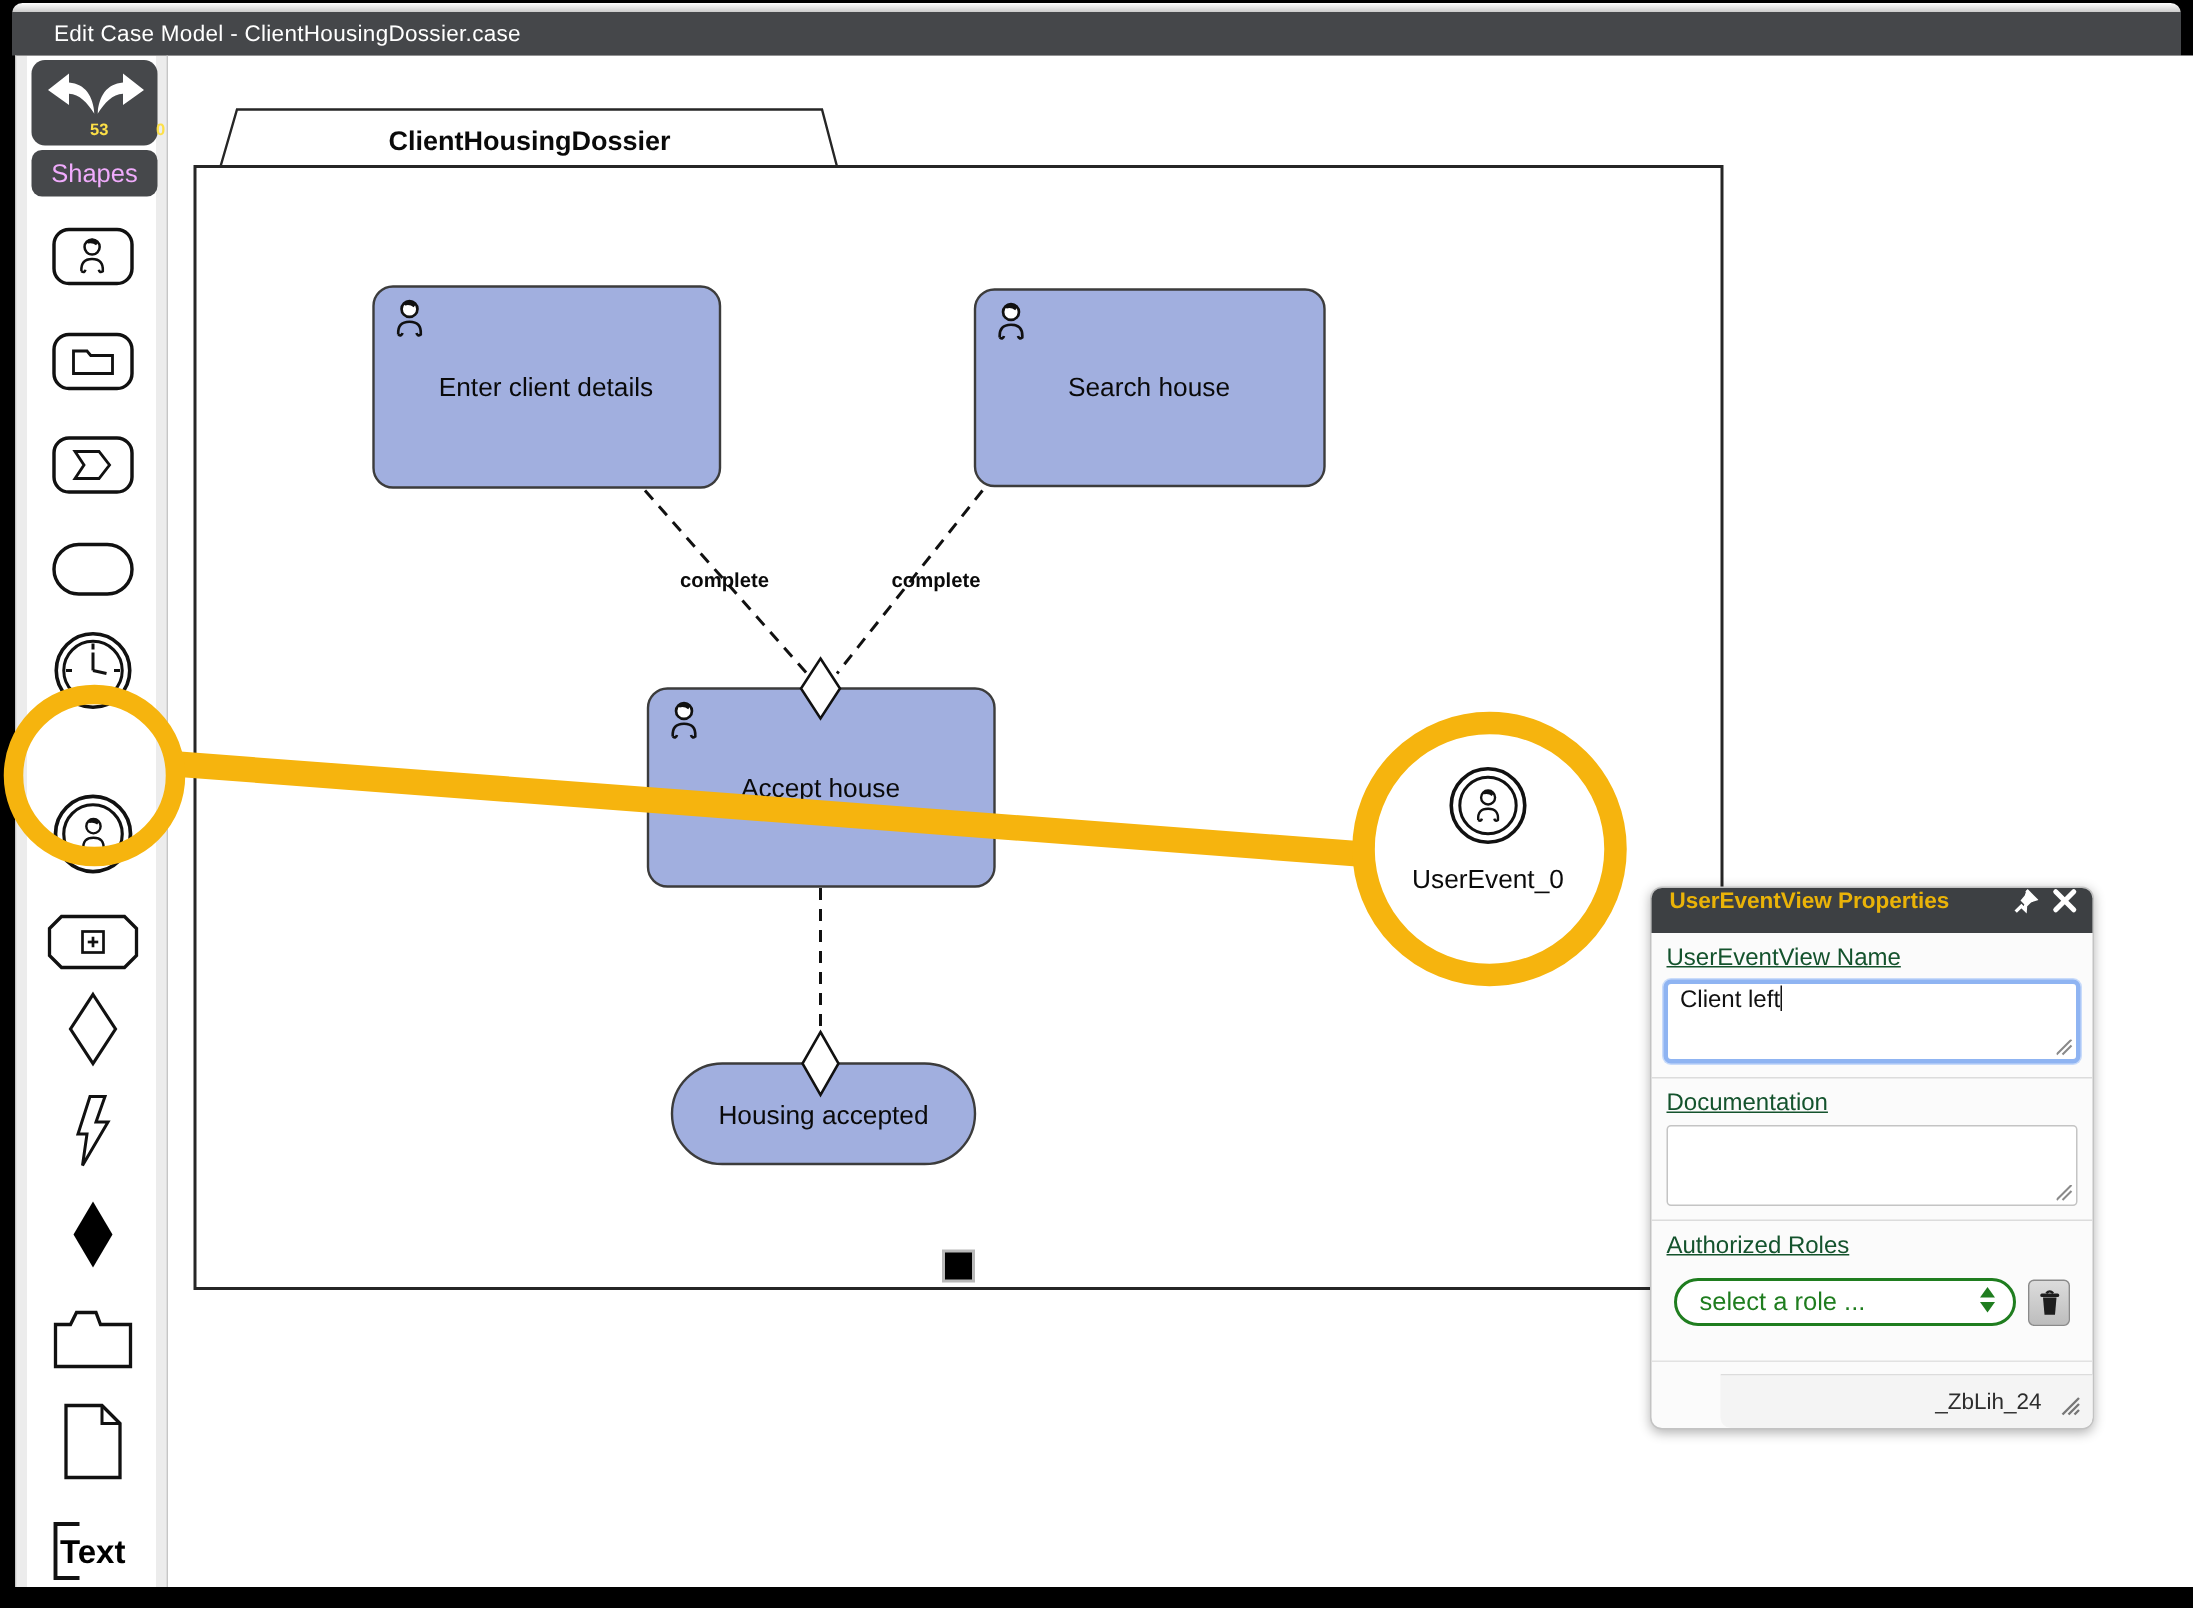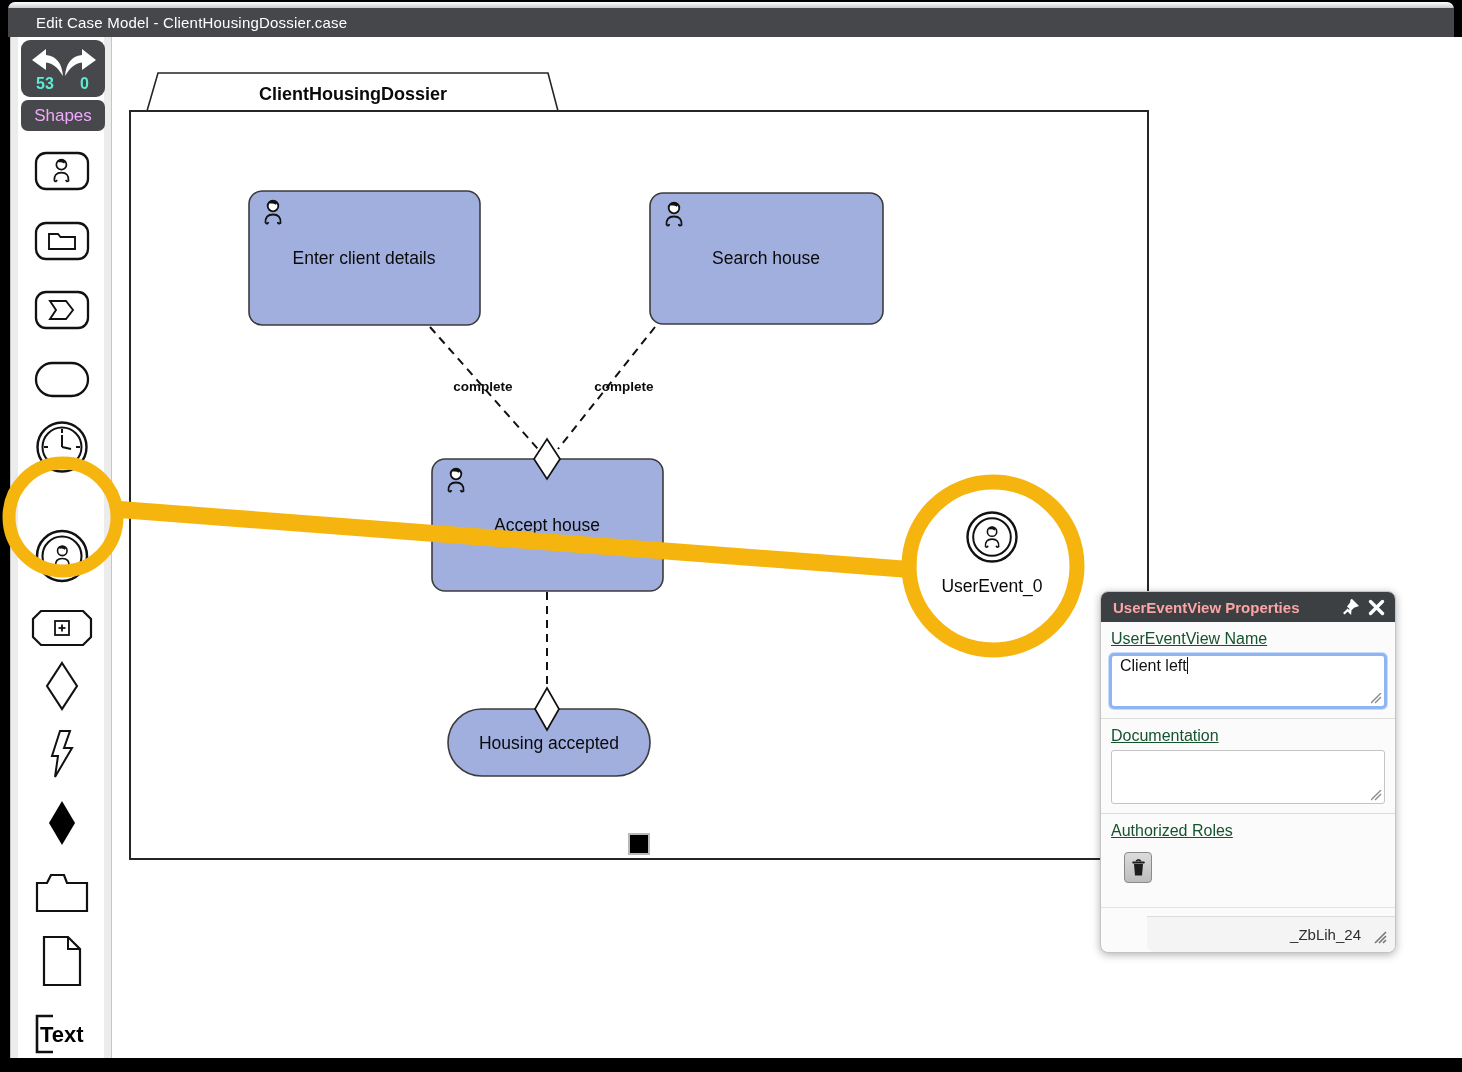--- a/index.html
+++ b/index.html
@@ -13,37 +13,37 @@
       background:#45474a; color:#fff; display:flex; align-items:center;
       font-size:15px; padding-left:28px; letter-spacing:.2px; }
 
   
   .palette { position:absolute; left:10px; top:37px; width:102px; height:1021px;
       background:#fff; border-left:1px solid #c6c6c6; border-right:1px solid #c6c6c6;
       box-shadow: inset 7px 0 0 #ececec, inset -7px 0 0 #ececec; }
   .undo-box { position:absolute; left:10px; top:3px; width:84px; height:57px;
       background:#46484b; border-radius:9px; }
   .undo-box svg { position:absolute; top:7px; }
-  .undo-num { position:absolute; color:#5eead4; font-weight:bold; font-size:16px; bottom:4px; }
+  .undo-num { position:absolute; color:#fde047; font-weight:bold; font-size:11px; bottom:4px;margin-left:24px; }
   .shapes-box { position:absolute; left:10px; top:63px; width:84px; height:31px;
       background:#46484b; border-radius:7px; color:#f0abfc; font-size:17px;
       display:flex; align-items:center; justify-content:center; }
   .pal-item { position:absolute; left:0; width:102px; display:flex; justify-content:center; }
 
   
   .canvas { position:absolute; left:112px; top:37px; width:1376px; height:1021px; background:#fff; }
   .diagram { position:absolute; left:0; top:0; }
   .diagram text { font-family:"Liberation Sans", sans-serif; fill:#0a0a0a; }
 
   
   .props { position:absolute; left:1100px; top:591px; width:296px; height:362px;
       background:#fbfbfb; border:1px solid #c3c3c3; border-radius:8px;
       box-shadow:0 2px 8px rgba(0,0,0,.3); z-index:6; }
   .props-header { height:30px; background:#3d4043; border-radius:7px 7px 0 0;
-      display:flex; align-items:center; color:#fca5a5; font-size:15px; font-weight:bold; padding:0 10px 0 12px; }
+      display:flex; color:#eab308; font-size:15px; font-weight:bold; padding:0 10px 0 12px; }
   .props-header .spacer { flex:1; }
   .props-header .hicon { margin-left:9px; cursor:pointer; display:flex; }
   .props-label { font-size:16px; color:#14532d; margin:8px 10px 5px 10px;text-decoration:underline; }
   .ta { position:relative; margin:0 8px; background:#fff; border-radius:5px; }
   .ta-name { border:3px solid #8fb4f2; height:56px; box-shadow:0 0 0 1px #c8dbfa; }
   .ta-doc  { border:1px solid #c4c4c4; height:54px; margin:0 10px; border-radius:3px; }
   .ta-text { font-size:16px; color:#111; padding:1px 8px; white-space:pre; }
   .caret { display:inline-block; width:1px; height:17px; background:#111; vertical-align:-3px; }
   .grip { position:absolute; right:2px; bottom:2px; }
   .divider { border-top:1px solid #dcdcdc; margin:9px 0 0 0; }
@@ -273,20 +273,27 @@
       <div class="ta-text"><span></span></div>
       <svg class="grip" width="11" height="11">
           <path d="M0 10 L10 0 M4 10 L10 4" stroke="#8a8a8a" stroke-width="1.4"></path>
         </svg>
     </div>
 
     <div class="divider"></div>
 
     <div class="props-label">Authorized Roles</div>
     <div class="roles-row">
+      <div class="role-select">
+        <span>select a role ...</span>
+        <span class="spin">
+            <span class="up"></span>
+            <span class="down"></span>
+          </span>
+      </div>
       <div class="trash-btn">
         <svg width="17" height="19">
           <path d="M4 6 L5 17.5 H12 L13 6 Z" fill="#1d1d1d"></path>
           <rect x="2.2" y="3.4" width="12.6" height="2.2" rx="1" fill="#1d1d1d"></rect>
           <path d="M6.2 3.2 Q8.5 0.6 10.8 3.2" fill="none" stroke="#1d1d1d" stroke-width="1.6"></path>
         </svg>
       </div>
     </div>
 
     <div class="pre-footer-line"></div>

